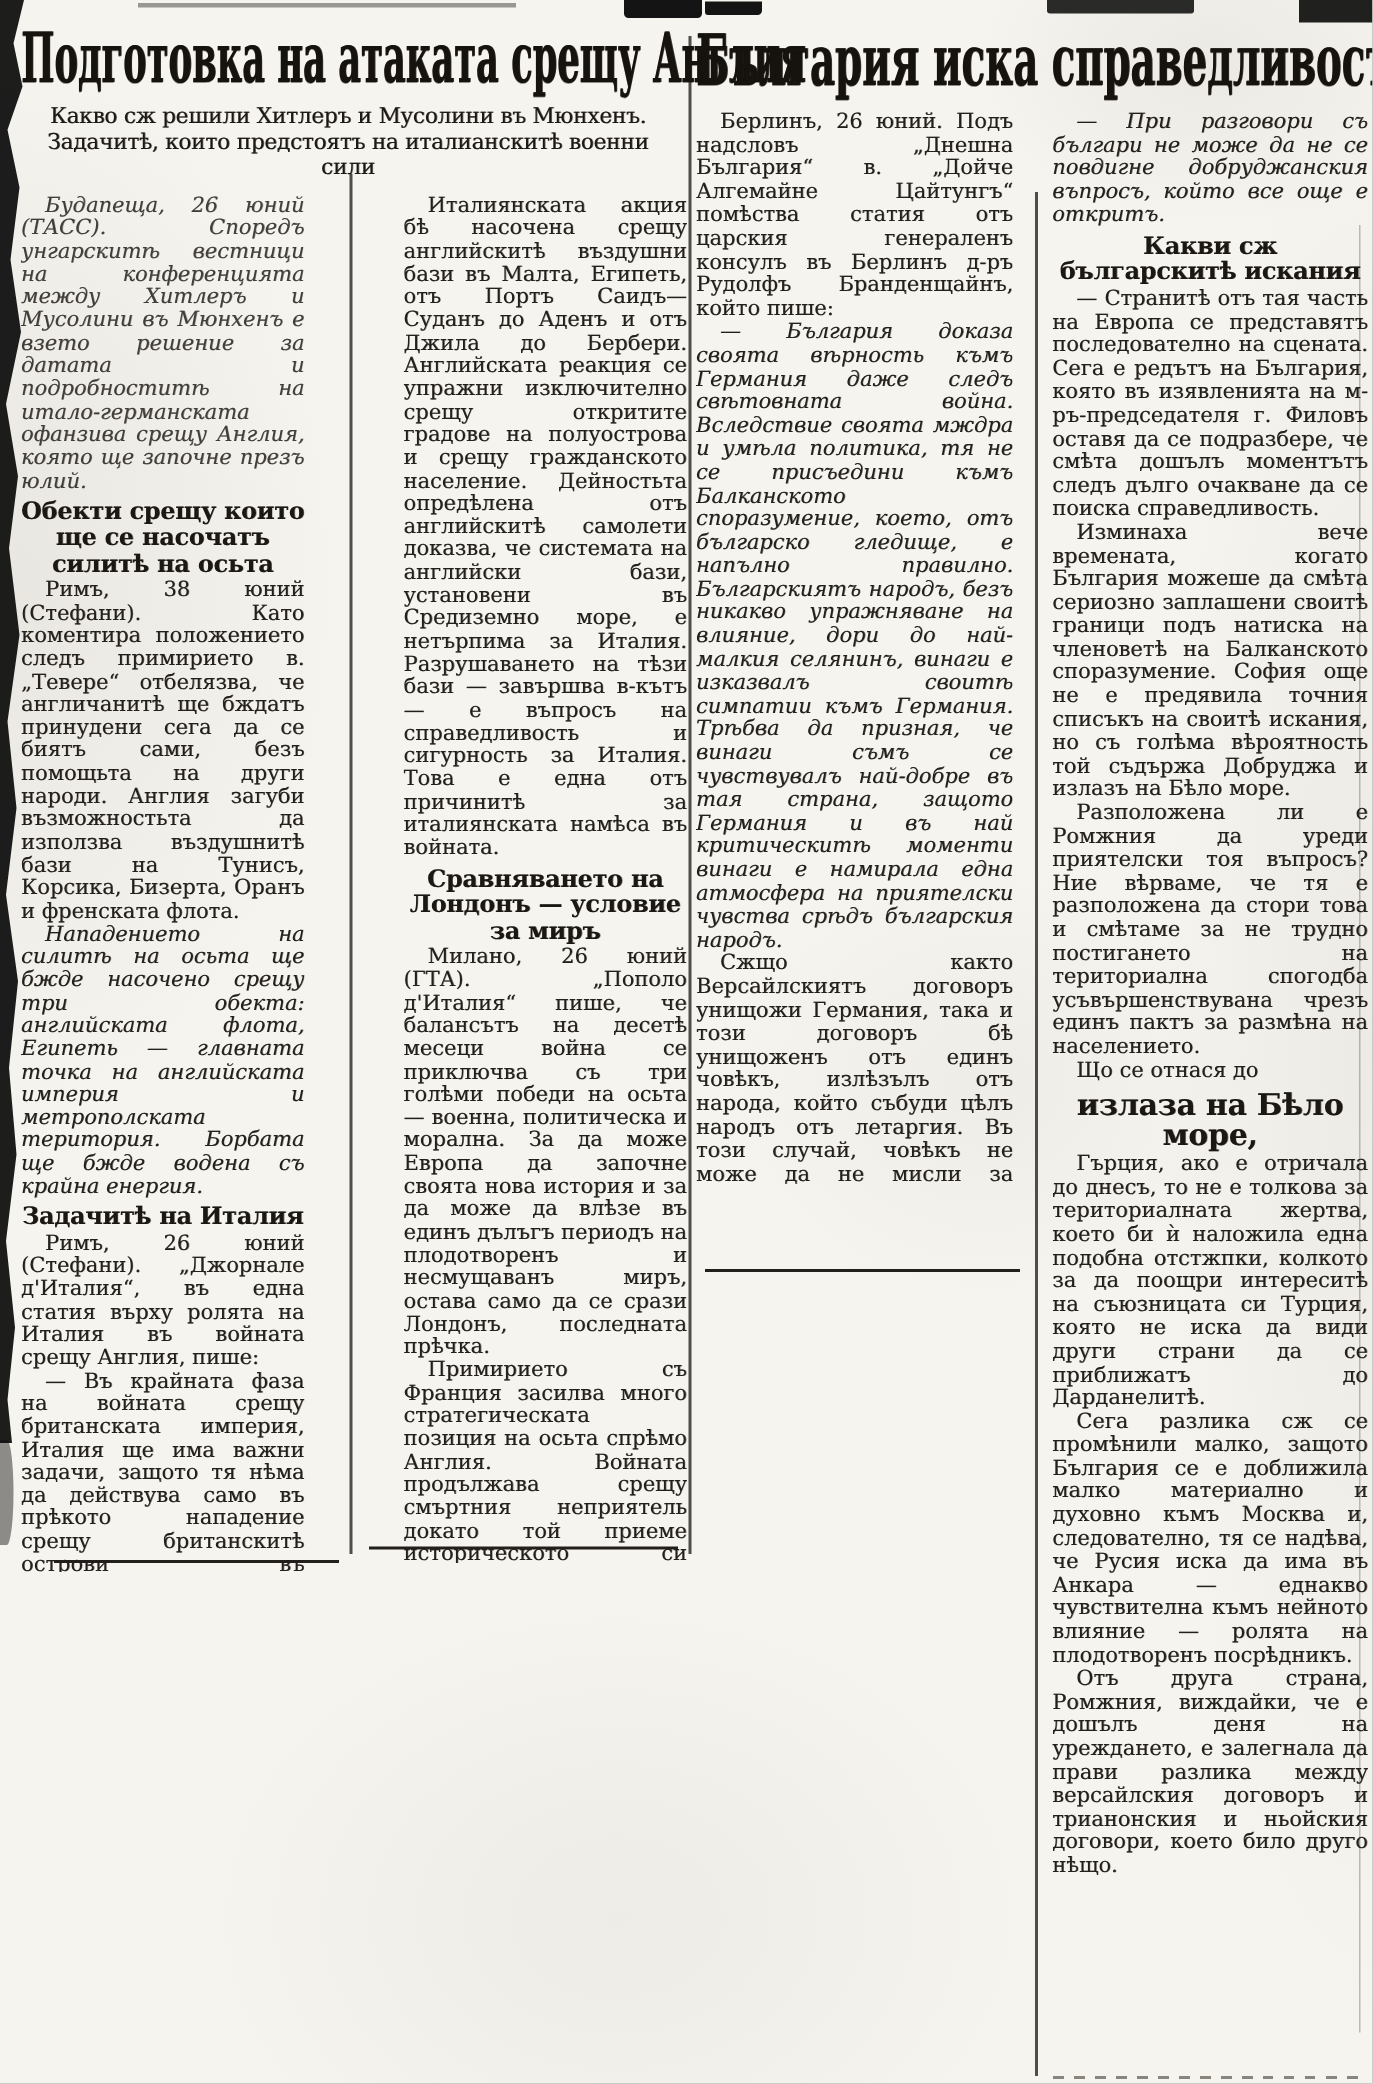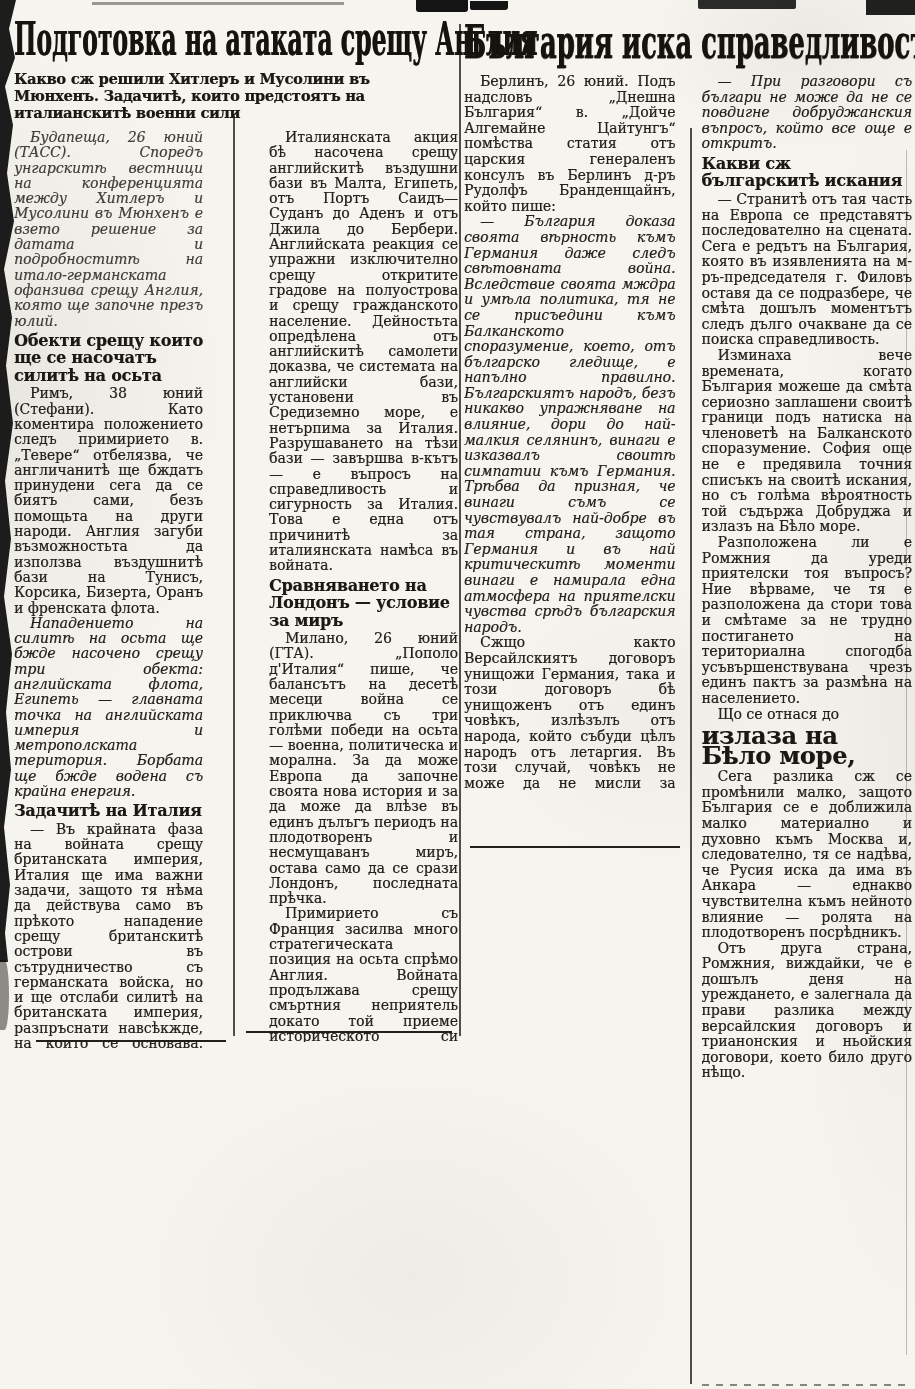--- a/index.html
+++ b/index.html
@@ -50,45 +50,45 @@
   .hl-wrap{height:52px;overflow:visible;}
   .hl{
     display:inline-block;white-space:nowrap;
     font-weight:bold;color:#16120e;
     text-shadow:1px 0 0 rgba(22,18,14,.85), 0 .5px 0 rgba(22,18,14,.45);
     transform-origin:0 0;
   }
   .hl-left{font-size:42px;transform:scale(.56,1.1);}
   .hl-right{font-size:43px;transform:scale(.60,1.1);}
   .subtitle{
-    font-weight:bold;text-align:left;
+    font-weight:normal;text-align:center;
     color:#1c1814;
     text-shadow:.5px 0 0 rgba(25,20,15,.6);
     letter-spacing:-.2px;
     margin-top:6px;
   }
   .article-left .subtitle{font-size:14.5px;line-height:17px;width:436px;}
   .article-right .subtitle{font-size:15px;line-height:17.5px;width:444px;}
   .cols{display:flex;gap:26px;align-items:flex-start;}
   .article-left .cols{margin-top:9px;}
   .article-right .cols{margin-top:8px;}
   .col{width:215px;overflow:hidden;text-align:justify;text-shadow:.4px 0 0 rgba(30,26,22,.5);}
   .col p{margin:0;text-indent:16px;}
   .col-1{height:918px;font-size:14px;line-height:15.3px;}
   .col-2{height:912px;font-size:14px;line-height:15.3px;margin-left:40px;}
   .col-3{height:716px;font-size:14px;line-height:15.6px;}
   .col-4{width:214px;height:1262px;font-size:14px;line-height:15.6px;}
   .it{font-style:italic;}
   .smudge{filter:blur(.35px);opacity:.85;}
   .xhead{
-    font-weight:bold;text-align:left;text-indent:0;
+    font-weight:bold;text-align:center;text-indent:0;
     font-size:16px;line-height:17.5px;
     margin:3px 0 2px;letter-spacing:-.2px;color:#1b1713;
   }
-  .xhead-lg{font-size:24px;line-height:20px;margin:4px 0 3px;}
+  .xhead-lg{font-size:20px;line-height:20px;margin:4px 0 3px;}
 </style>
 </head>
 <body>
 
 <div class="page">
 
   <div class="edge-strip"></div>
   <div class="edge-blob"></div>
   <div class="frag frag-a"></div>
   <div class="frag frag-b1"></div>
@@ -110,20 +110,21 @@
       <span class="hl hl-left">Подготовка на атаката срещу Англия</span>
     </div>
     <div class="subtitle">Какво сж решили Хитлеръ и Мусолини въ Мюнхенъ. Задачитѣ, които предстоятъ на италианскитѣ военни сили</div>
     <div class="cols">
       <div class="col col-1">
         <p class="it smudge">Будапеща, 26 юний (ТАСС). Споредъ унгарскитѣ вестници на конференцията между Хитлеръ и Мусолини въ Мюнхенъ е взето решение за датата и подробноститѣ на итало-германската офанзива срещу Англия, която ще започне презъ юлий.</p>
         <div class="xhead">Обекти срещу които ще се насочатъ силитѣ на осьта</div>
         <p>Римъ, 38 юний (Стефани). Като коментира положението следъ примирието в. „Тевере“ отбелязва, че англичанитѣ ще бждатъ принудени сега да се биятъ сами, безъ помощьта на други народи. Англия загуби възможностьта да използва въздушнитѣ бази на Тунисъ, Корсика, Бизерта, Оранъ и френската флота.</p>
         <p class="it">Нападението на силитѣ на осьта ще бжде насочено срещу три обекта: английската флота, Египеть — главната точка на английската империя и метрополската територия. Борбата ще бжде водена съ крайна енергия.</p>
         <div class="xhead">Задачитѣ на Италия</div>
+        <p>Римъ, 26 юний (Стефани). „Джорнале д'Италия“, въ една статия върху ролята на Италия въ войната срещу Англия, пише:</p>
         <p>— Въ крайната фаза на войната срещу британската империя, Италия ще има важни задачи, защото тя нѣма да действува само въ прѣкото нападение срещу британскитѣ острови въ сътрудничество съ германската войска, но и ще отслаби силитѣ на британската империя, разпръснати навсѣкжде, на които се основава, споредъ декларациитѣ на английскитѣ държавници, решителниятъ елементъ на английската мощь.</p>
 
       </div>
       <div class="col col-2">
         <p>Италиянската акция бѣ насочена срещу английскитѣ въздушни бази въ Малта, Египеть, отъ Портъ Саидъ—Суданъ до Аденъ и отъ Джила до Бербери. Английската реакция се упражни изключително срещу откритите градове на полуострова и срещу гражданското население. Дейностьта опредѣлена отъ английскитѣ самолети доказва, че системата на английски бази, установени въ Средиземно море, е нетърпима за Италия. Разрушаването на тѣзи бази — завършва в-кътъ — е въпросъ на справедливость и сигурность за Италия. Това е една отъ причинитѣ за италиянската намѣса въ войната.</p>
         <div class="xhead">Сравняването на Лондонъ — условие за миръ</div>
         <p>Милано, 26 юний (ГТА). „Пополо д'Италия“ пише, че балансътъ на десетѣ месеци война се приключва съ три голѣми победи на осьта — военна, политическа и морална. За да може Европа да започне своята нова история и за да може да влѣзе въ единъ дълъгъ периодъ на плодотворенъ и несмущаванъ миръ, остава само да се срази Лондонъ, последната прѣчка.</p>
         <p>Примирието съ Франция засилва много стратегическата позиция на осьта спрѣмо Англия. Войната продължава срещу смъртния неприятель докато той приеме историческото си отлжчване отъ континента.</p>
         <p>„Газета делъ Пополо“ подчертава, че Франция се намира предъ огромни купчини развалини, причинени отъ войната, когато тя би могла да избѣгне това, ако би следвала една мждра политика на ревизия и ако не би станала стражъ на Англия на континента противъ собственитѣ си интереси.</p>
 
@@ -143,20 +144,21 @@
 
       </div>
       <div class="col col-4">
         <p class="it">— При разговори съ българи не може да не се повдигне добруджанския въпросъ, който все още е откритъ.</p>
         <div class="xhead">Какви сж българскитѣ искания</div>
         <p>— Странитѣ отъ тая часть на Европа се представятъ последователно на сцената. Сега е редътъ на България, която въ изявленията на м-ръ-председателя г. Филовъ оставя да се подразбере, че смѣта дошълъ моментътъ следъ дълго очакване да се поиска справедливость.</p>
         <p>Изминаха вече времената, когато България можеше да смѣта сериозно заплашени своитѣ граници подъ натиска на членоветѣ на Балканското споразумение. София още не е предявила точния списъкъ на своитѣ искания, но съ голѣма вѣроятность той съдържа Добруджа и излазъ на Бѣло море.</p>
         <p>Разположена ли е Ромжния да уреди приятелски тоя въпросъ? Ние вѣрваме, че тя е разположена да стори това и смѣтаме за не трудно постигането на териториална спогодба усъвършенствувана чрезъ единъ пактъ за размѣна на населението.</p>
         <p>Що се отнася до</p>
         <div class="xhead xhead-lg">излаза на Бѣло море,</div>
+        <p>Гърция, ако е отричала до днесъ, то не е толкова за териториалната жертва, което би ѝ наложила една подобна отстжпки, колкото за да поощри интереситѣ на съюзницата си Турция, която не иска да види други страни да се приближатъ до Дарданелитѣ.</p>
         <p>Сега разлика сж се промѣнили малко, защото България се е доближила малко материално и духовно къмъ Москва и, следователно, тя се надѣва, че Русия иска да има въ Анкара — еднакво чувствителна къмъ нейното влияние — ролята на плодотворенъ посрѣдникъ.</p>
         <p>Отъ друга страна, Ромжния, виждайки, че е дошълъ деня на уреждането, е залегнала да прави разлика между версайлския договоръ и трианонския и ньойския договори, което било друго нѣщо.</p>
 
       </div>
     </div>
   </div>
 
 </div>
 
 </body></html>

